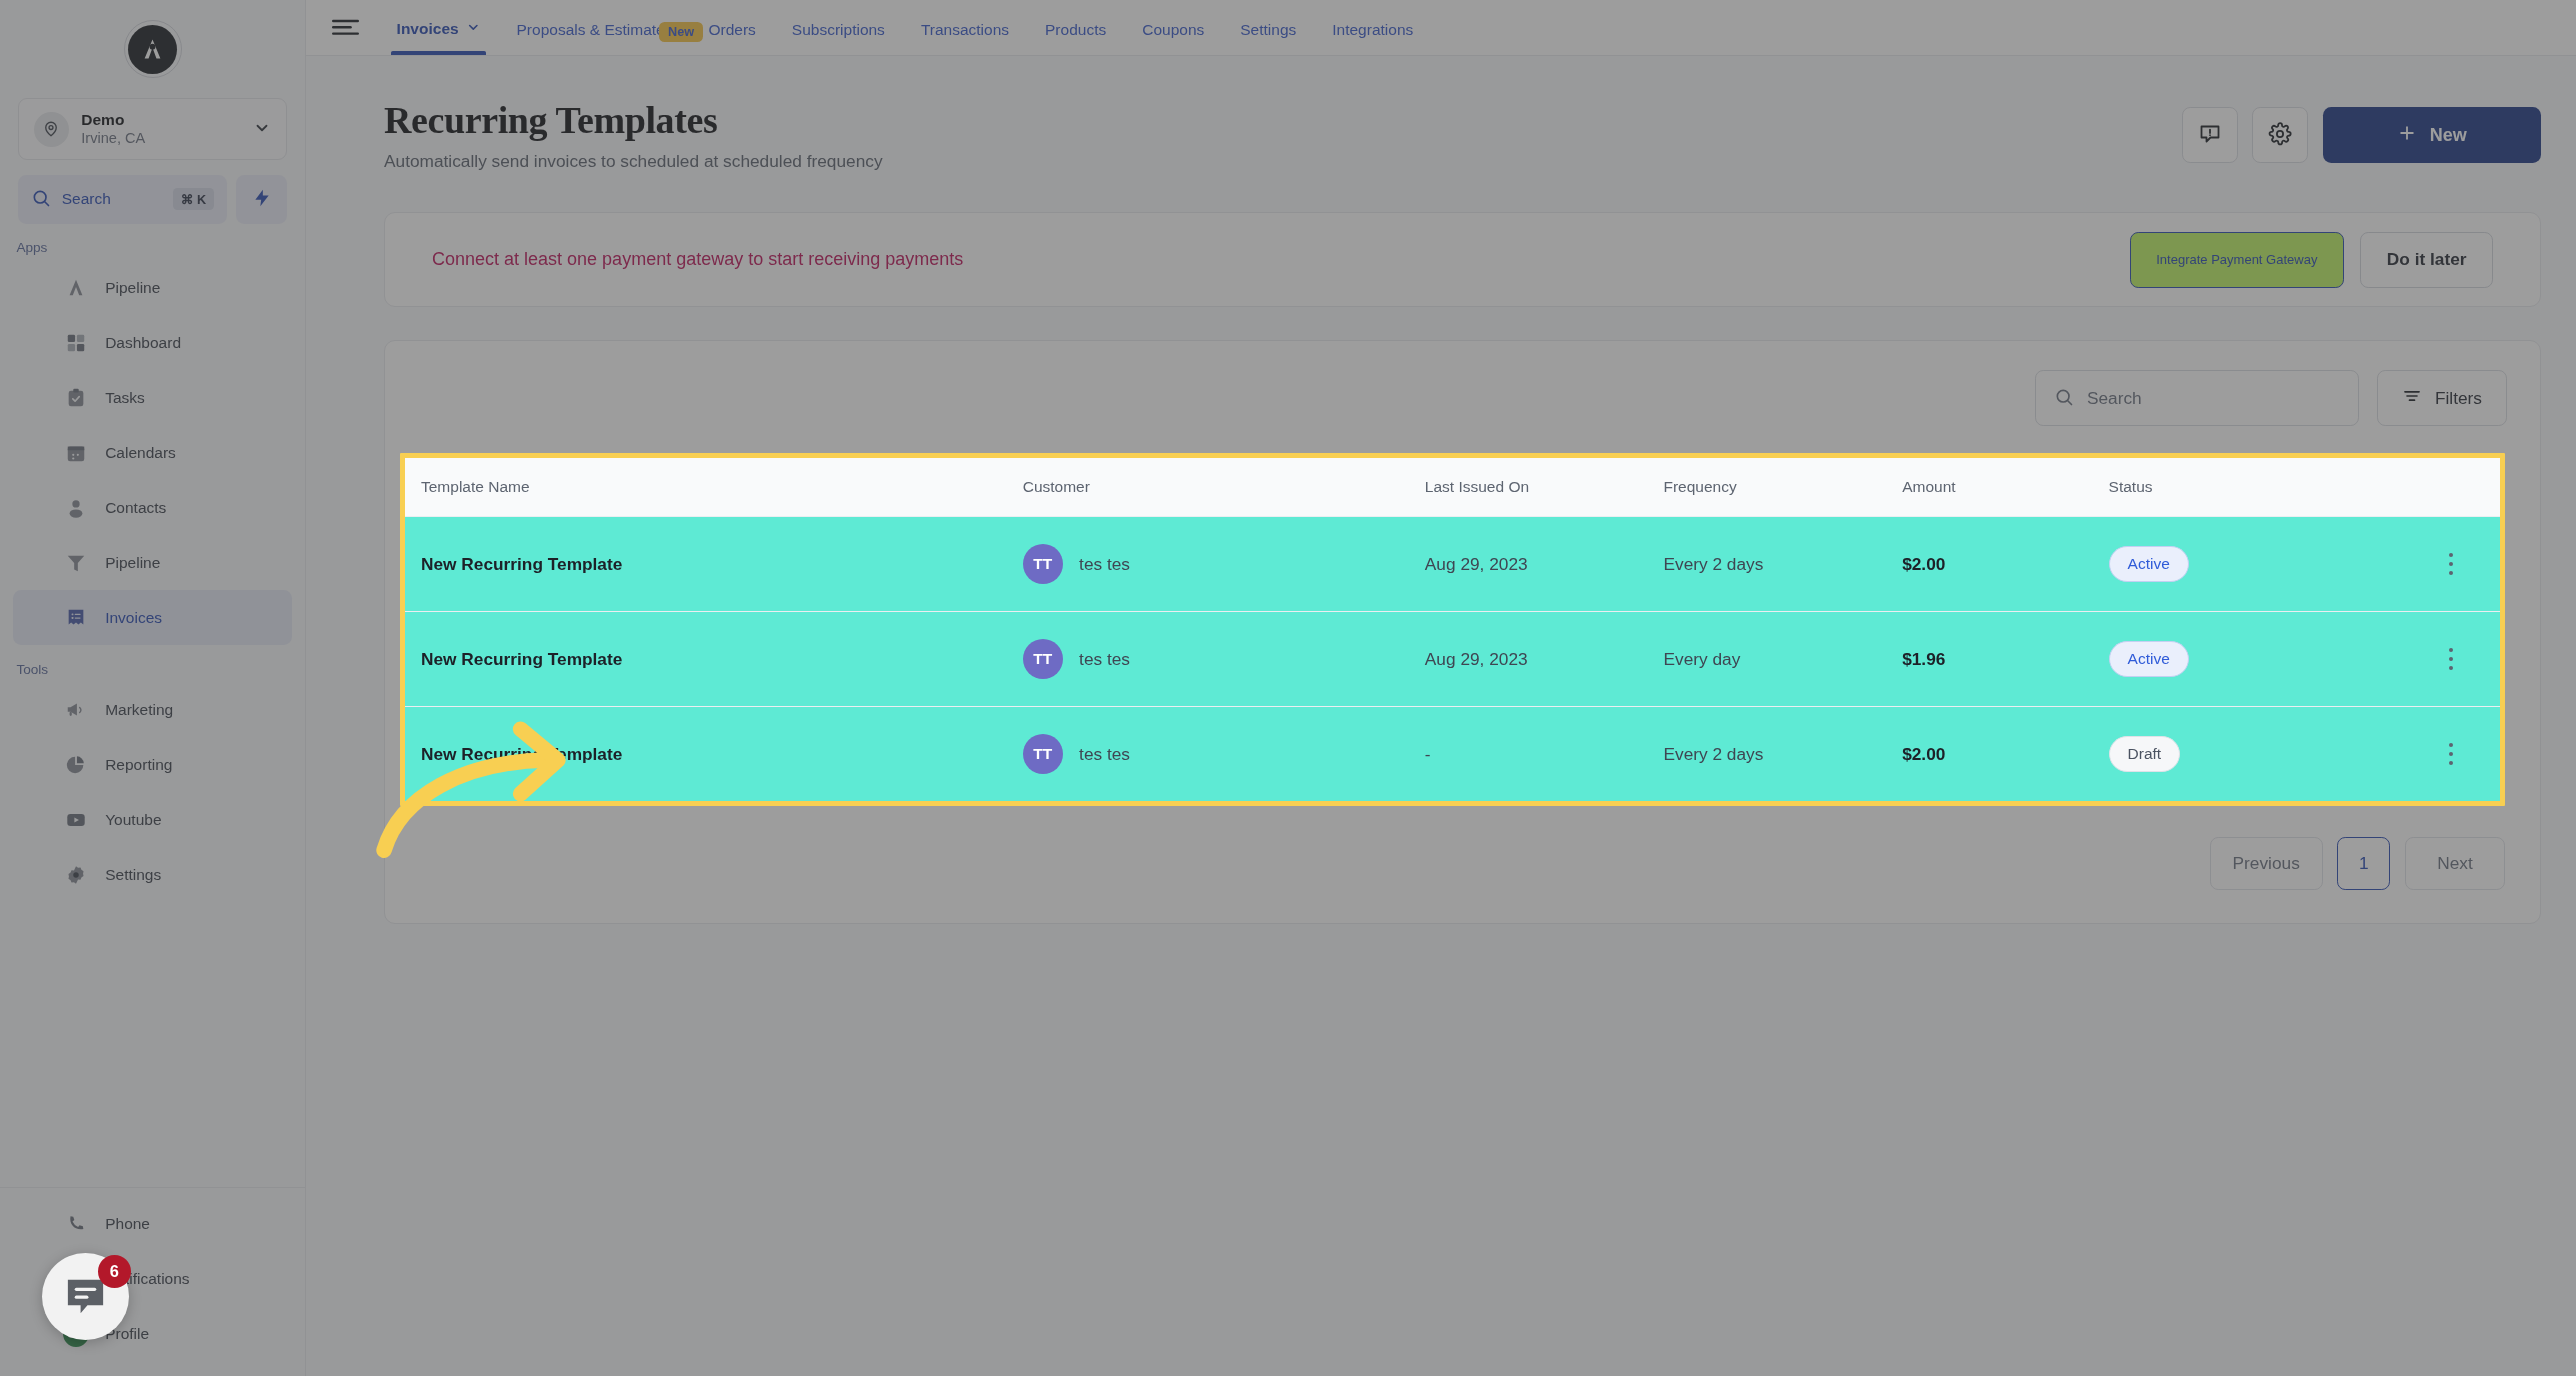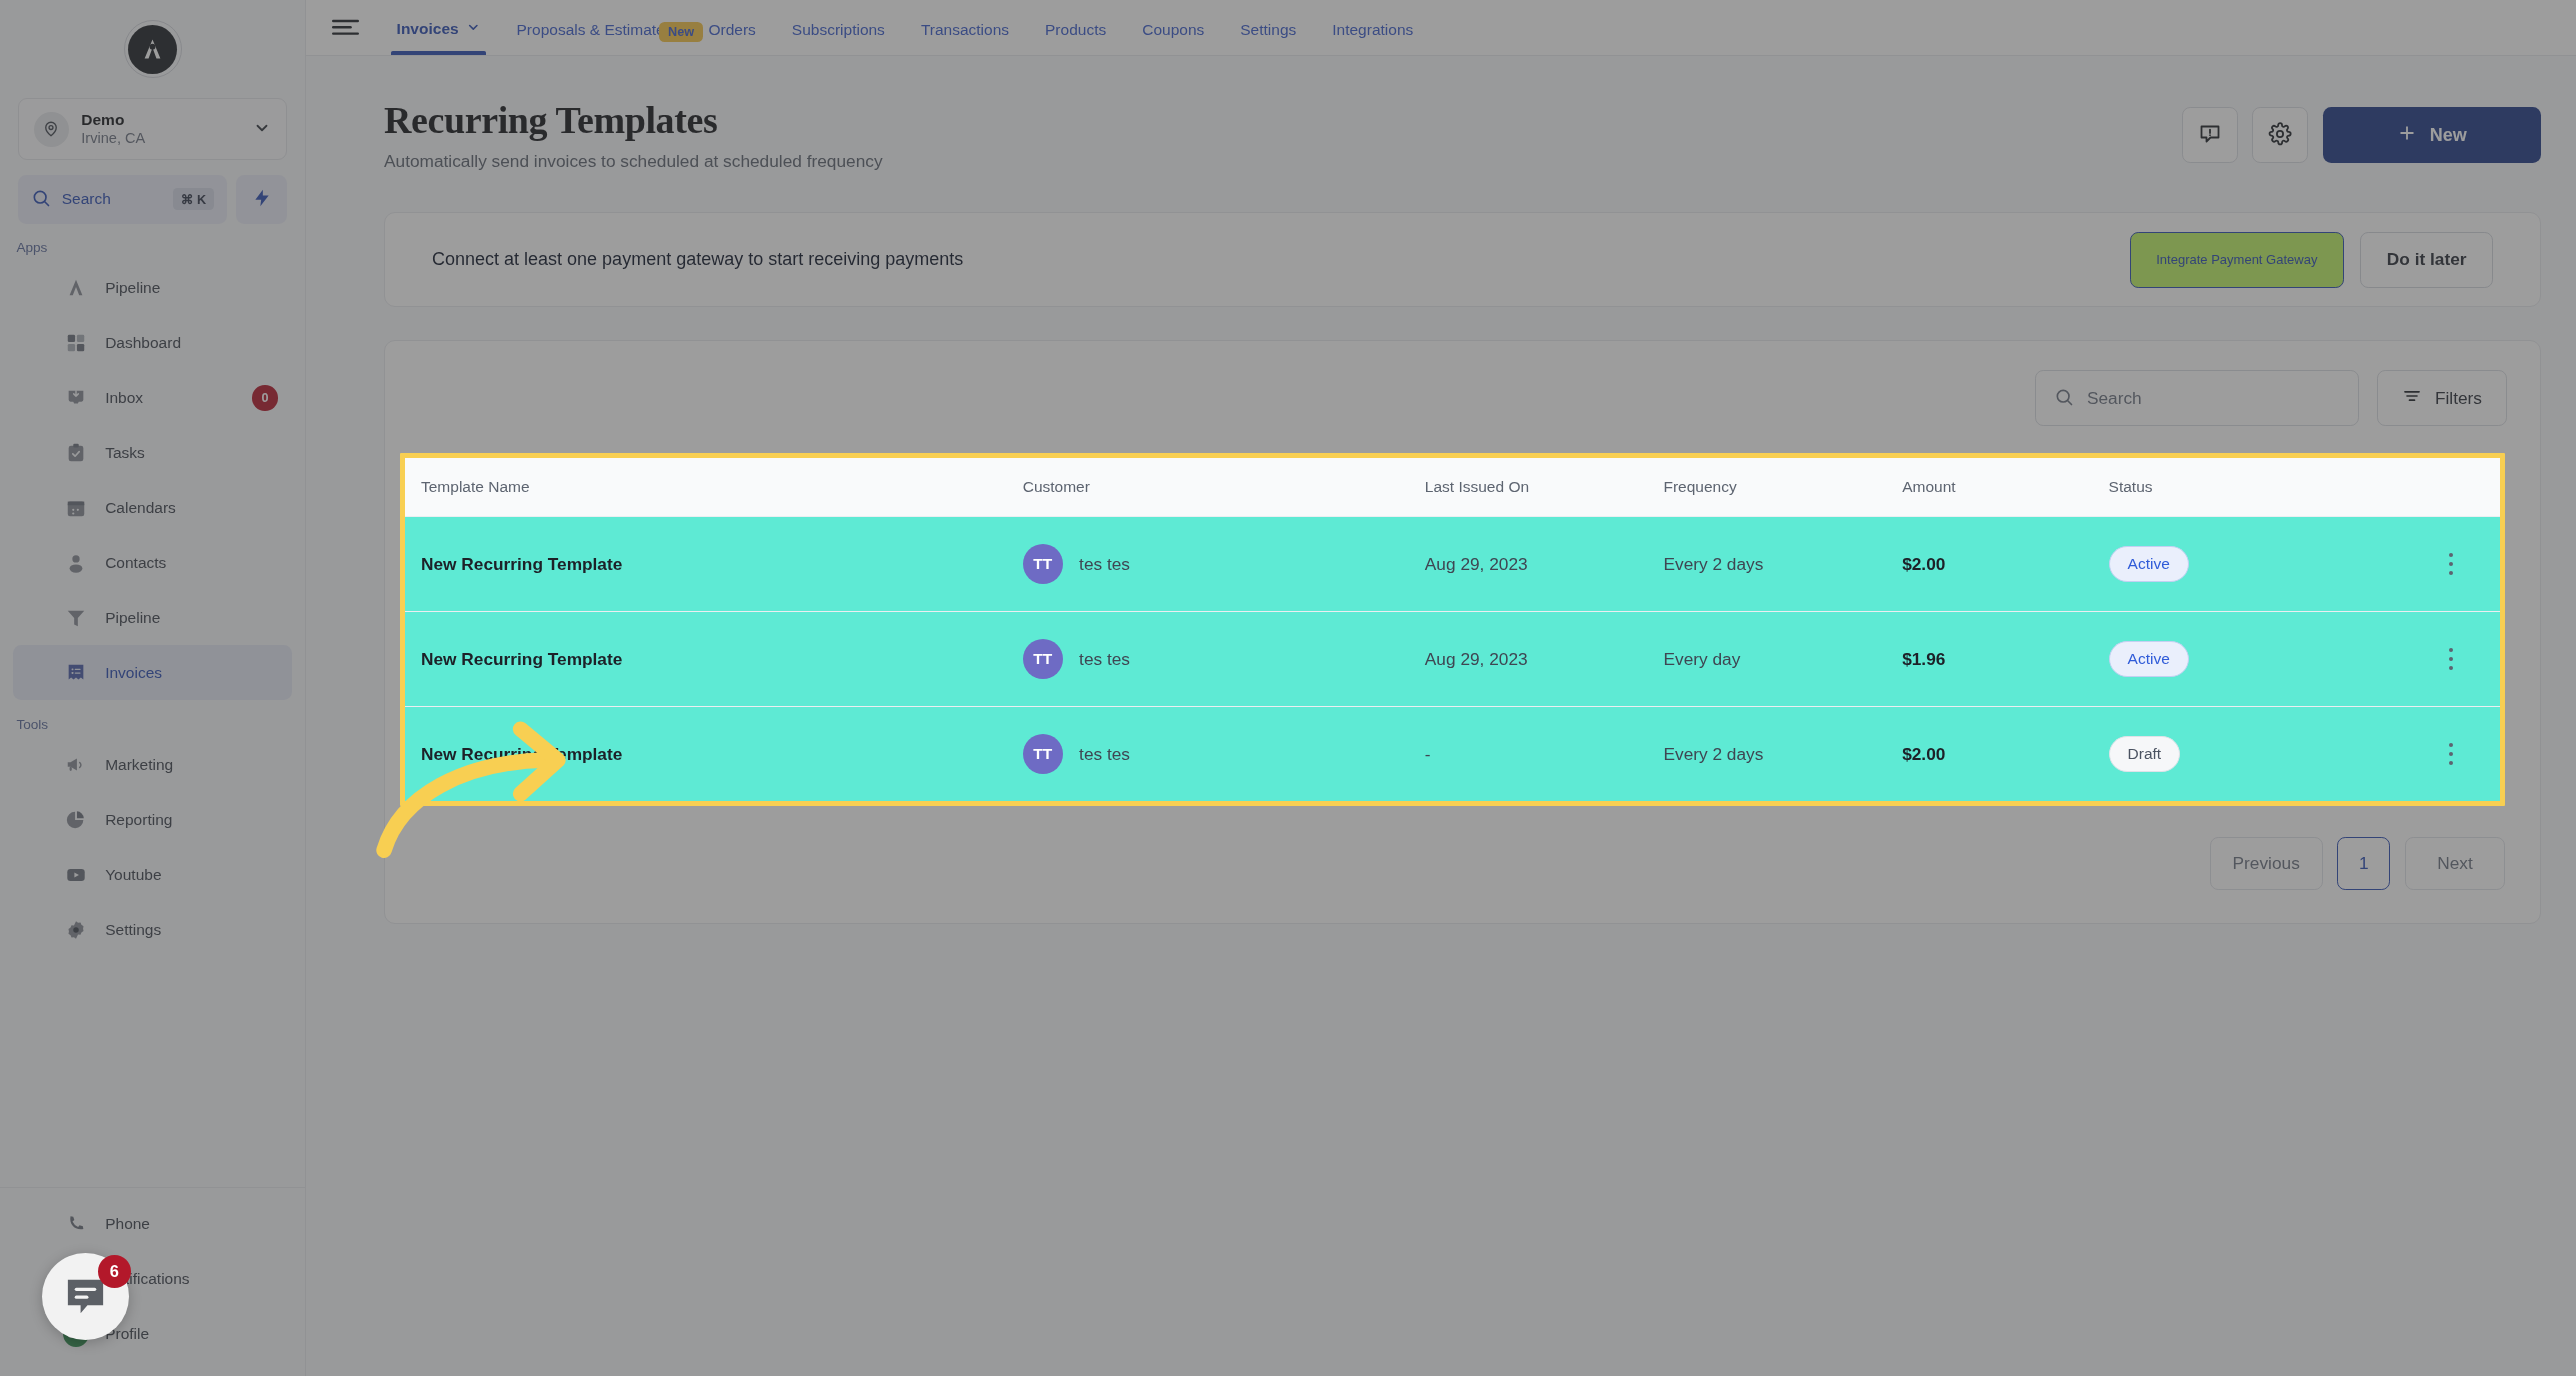--- a/index.html
+++ b/index.html
@@ -160,21 +160,21 @@
     font-size: 18px; font-weight: 600; cursor: pointer;
     display: flex; align-items: center; justify-content: center; gap: 12.7px;
     font-family: "Liberation Sans", sans-serif;
   }
 
   .banner {
     margin: 40px 35px 0 78px;
     background: #fff; border: 0.9px solid #e6e8ec; border-radius: 11px;
     height: 95px; display: flex; align-items: center; padding: 0 47px;
   }
-  .banner-text { font-size: 18px; color: #0f172a; }
+  .banner-text { font-size: 18px; color: #be185d; }
   .banner-actions { margin-left: auto; display: flex; gap: 16.4px; }
   .btn-outline-blue {
     height: 56px; padding: 0 25.5px; border-radius: 8.2px;
     border: 1.8px solid #2b4cb3; background: #bef264; color: #2b4cb3;
     font-size: 13px; font-weight: 500; cursor: pointer;
     font-family: "Liberation Sans", sans-serif;
   }
   .btn-outline-gray {
     height: 56px; padding: 0 25.5px; border-radius: 8.2px;
     border: 0.9px solid #d2d6dd; background: #fff; color: #2a2f38;
@@ -341,30 +341,20 @@
           <svg width="22" height="22" viewBox="0 0 24 24">
               <rect x="3" y="3" width="8" height="8" rx="1.5" fill="#6b717c"></rect>
               <rect x="13" y="3" width="8" height="8" rx="1.5" fill="#a9aeb7"></rect>
               <rect x="3" y="13" width="8" height="8" rx="1.5" fill="#a9aeb7"></rect>
               <rect x="13" y="13" width="8" height="8" rx="1.5" fill="#6b717c"></rect>
             </svg>
         </span>
         <span class="nav-label">Dashboard</span>
       </div>
 
-      <div class="nav-item">
-        <span class="nav-ico">
-          <svg width="22" height="22" viewBox="0 0 24 24" fill="#868b95">
-              <path d="M4 4h16v10a2 2 0 0 1-2 2h-3l-1 2h-4l-1-2H6a2 2 0 0 1-2-2z"></path>
-              <path d="M12 4v6m0 0l-2.5-2.5M12 10l2.5-2.5" stroke="#f7f8fa" stroke-width="1.6" fill="none" stroke-linecap="round"></path>
-            </svg>
-        </span>
-        <span class="nav-label">Inbox</span>
-        <span class="nav-badge">0</span>
-      </div>
 
       <div class="nav-item">
         <span class="nav-ico">
           <svg width="22" height="22" viewBox="0 0 24 24" fill="#868b95">
               <rect x="4" y="4" width="16" height="17" rx="2.5"></rect>
               <rect x="9" y="2" width="6" height="4" rx="1.2" fill="#6b717c"></rect>
               <path d="M8.5 13l2.5 2.5 4.5-5" stroke="#f7f8fa" stroke-width="1.8" fill="none" stroke-linecap="round" stroke-linejoin="round"></path>
             </svg>
         </span>
         <span class="nav-label">Tasks</span>

